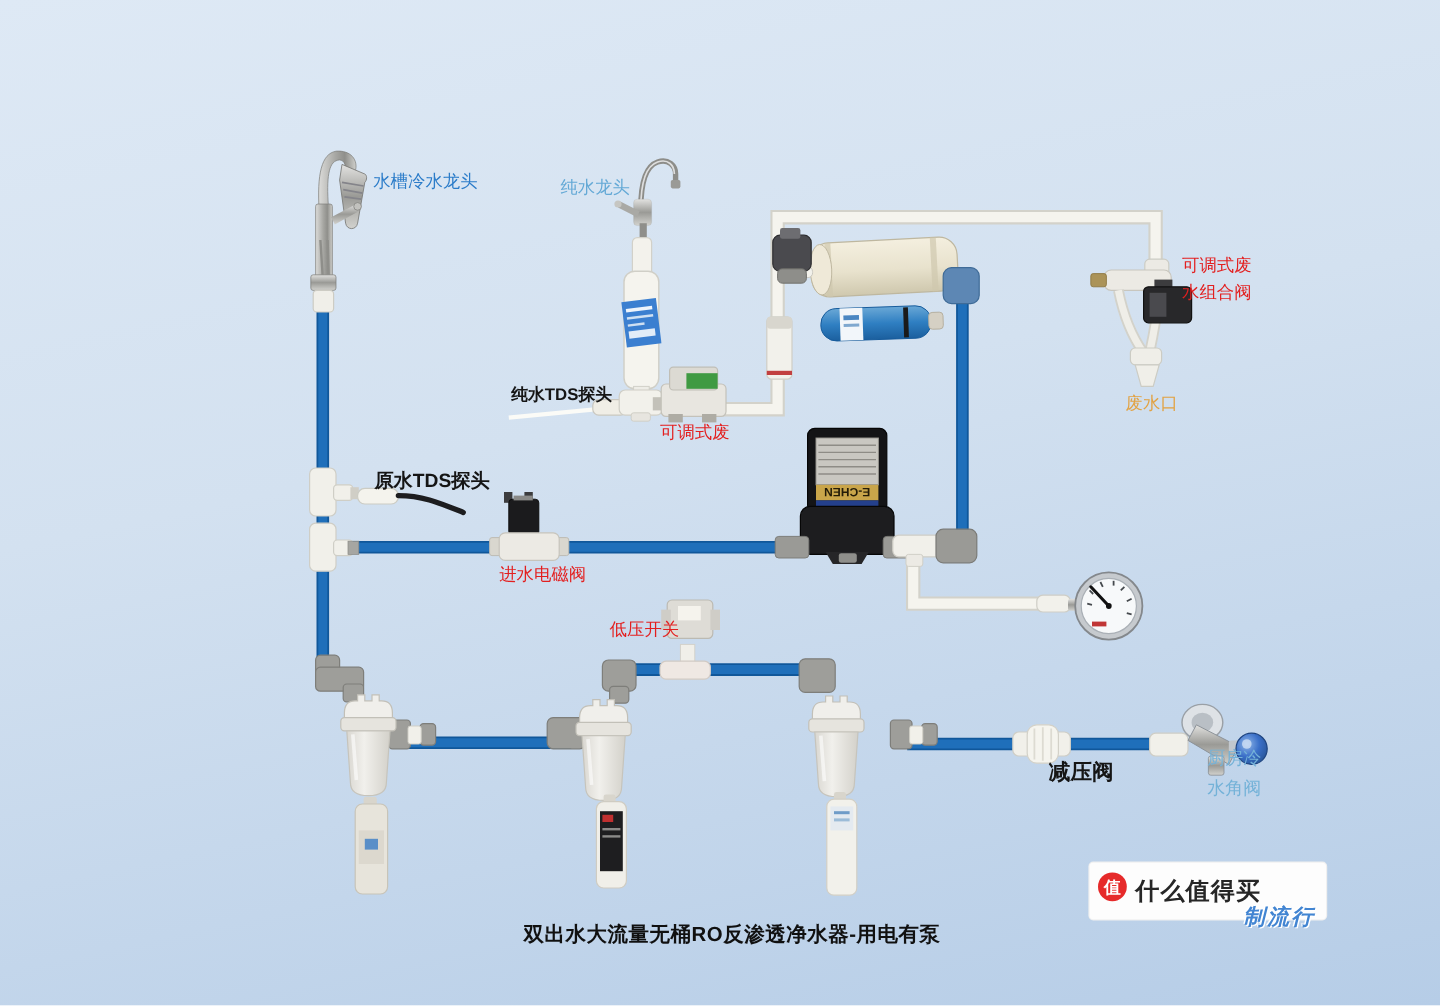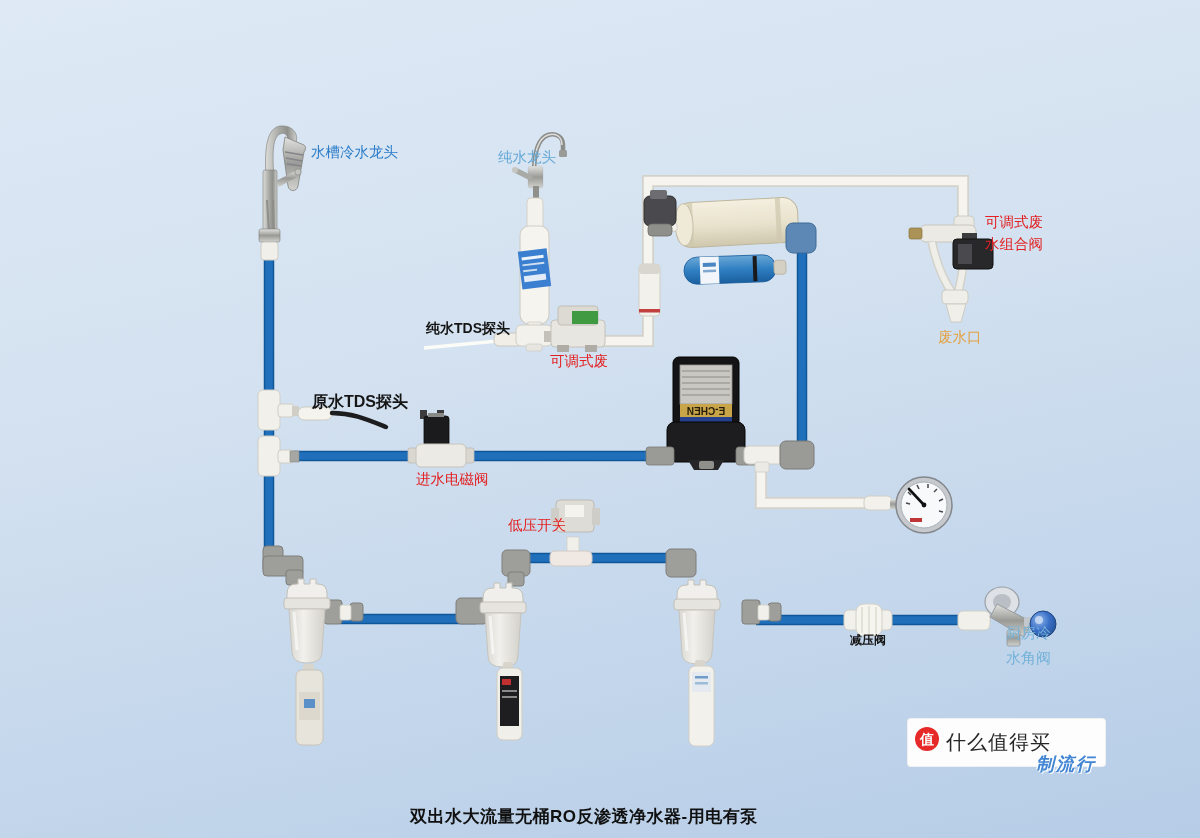--- a/index.html
+++ b/index.html
@@ -4,33 +4,33 @@
 <style>
   html,body{margin:0;padding:0;}
   #stage{
     position:relative;width:1200px;height:838px;overflow:hidden;
     background:linear-gradient(168deg,#dee9f5 0%,#d3e1f0 42%,#b6cde7 100%);
     font-family:"Liberation Sans",sans-serif;
   }
   #diagram{position:absolute;left:0;top:0;}
   .lbl{position:absolute;white-space:nowrap;font-size:14.5px;font-weight:400;line-height:1.0;}
   .lbl-blue{color:#2b7cc9;}
-  .lbl-ltblue{color:#64a9d6;margin-left:31px;}
+  .lbl-ltblue{color:#64a9d6;}
   .lbl-black{color:#151515;font-weight:600;text-align:right;}
   .lbl-red{color:#e31f1f;text-align:right;}
   .lbl-orange{color:#e2a242;}
   .lbl-cyan{color:#74b2d8;font-size:15px;}
   .two-line div{line-height:22px;}
-  .caption{position:absolute;left:410px;top:767px;width:400px;text-align:left;
-    color:#101010;font-size:17px;font-weight:600;letter-spacing:.5px;margin-top:38px;}
+  .caption{position:absolute;left:410px;top:767px;width:400px;text-align:center;
+    color:#101010;font-size:17px;font-weight:600;letter-spacing:.5px;}
   .brandbox{position:absolute;left:908px;top:719px;width:197px;height:47px;
     background:#fdfdfd;border-radius:3px;box-shadow:0 0 0 1px #f0f0f0;}
   .brand-logo{position:absolute;left:7px;top:8px;width:24px;height:24px;border-radius:50%;
     background:#e62a2a;color:#fff;font-size:14px;font-weight:bold;text-align:center;line-height:24px;}
-  .brand-smzdm{position:absolute;left:38px;top:10px;font-size:20px;font-weight:normal;color:#262626;letter-spacing:1px;}
+  .brand-smzdm{position:absolute;left:38px;top:10px;font-size:20px;font-weight:bold;color:#262626;letter-spacing:1px;}
   .brand-zlx{position:absolute;left:128px;top:33px;font-size:18px;font-weight:bold;font-style:italic;
     color:#4285d2;letter-spacing:2px;text-shadow:1px 1px 0 #fff,-1px -1px 0 #fff;}
   .watermark{position:absolute;left:982px;top:772px;font-size:33px;font-weight:bold;color:#37373b;
     letter-spacing:1px;white-space:nowrap;
     text-shadow:2px 0 0 #fff,-2px 0 0 #fff,0 2px 0 #fff,0 -2px 0 #fff,
       2px 2px 0 #fff,-2px -2px 0 #fff,2px -2px 0 #fff,-2px 2px 0 #fff;}
 </style>
 </head>
 <body>
 
@@ -333,21 +333,21 @@
 <div class="lbl lbl-black" style="left:426px;top:321px;font-size:14px">纯水TDS探头</div>
 <div class="lbl lbl-red" style="left:550px;top:354px">可调式废</div>
 <div class="lbl lbl-red two-line" style="left:985px;top:211px">
   <div>可调式废</div>
   <div>水组合阀</div>
 </div>
 <div class="lbl lbl-orange" style="left:938px;top:330px">废水口</div>
 <div class="lbl lbl-black" style="left:312px;top:394px;font-size:16px">原水TDS探头</div>
 <div class="lbl lbl-red" style="left:416px;top:472px">进水电磁阀</div>
 <div class="lbl lbl-red" style="left:508px;top:518px">低压开关</div>
-<div class="lbl lbl-black" style="left:850px;top:634px;font-size:12px">减压阀</div>
+<div class="lbl lbl-black" style="left:874px;top:634px;font-size:18px">减压阀</div>
 <div class="lbl lbl-cyan two-line" style="left:1006px;top:620px">
   <div style="line-height:25px">厨房冷</div>
   <div style="line-height:25px">水角阀</div>
 </div>
 
 <div class="caption">双出水大流量无桶RO反渗透净水器-用电有泵</div>
 
 <div class="brandbox">
   <div class="brand-logo">值</div>
   <div class="brand-smzdm">什么值得买</div>

